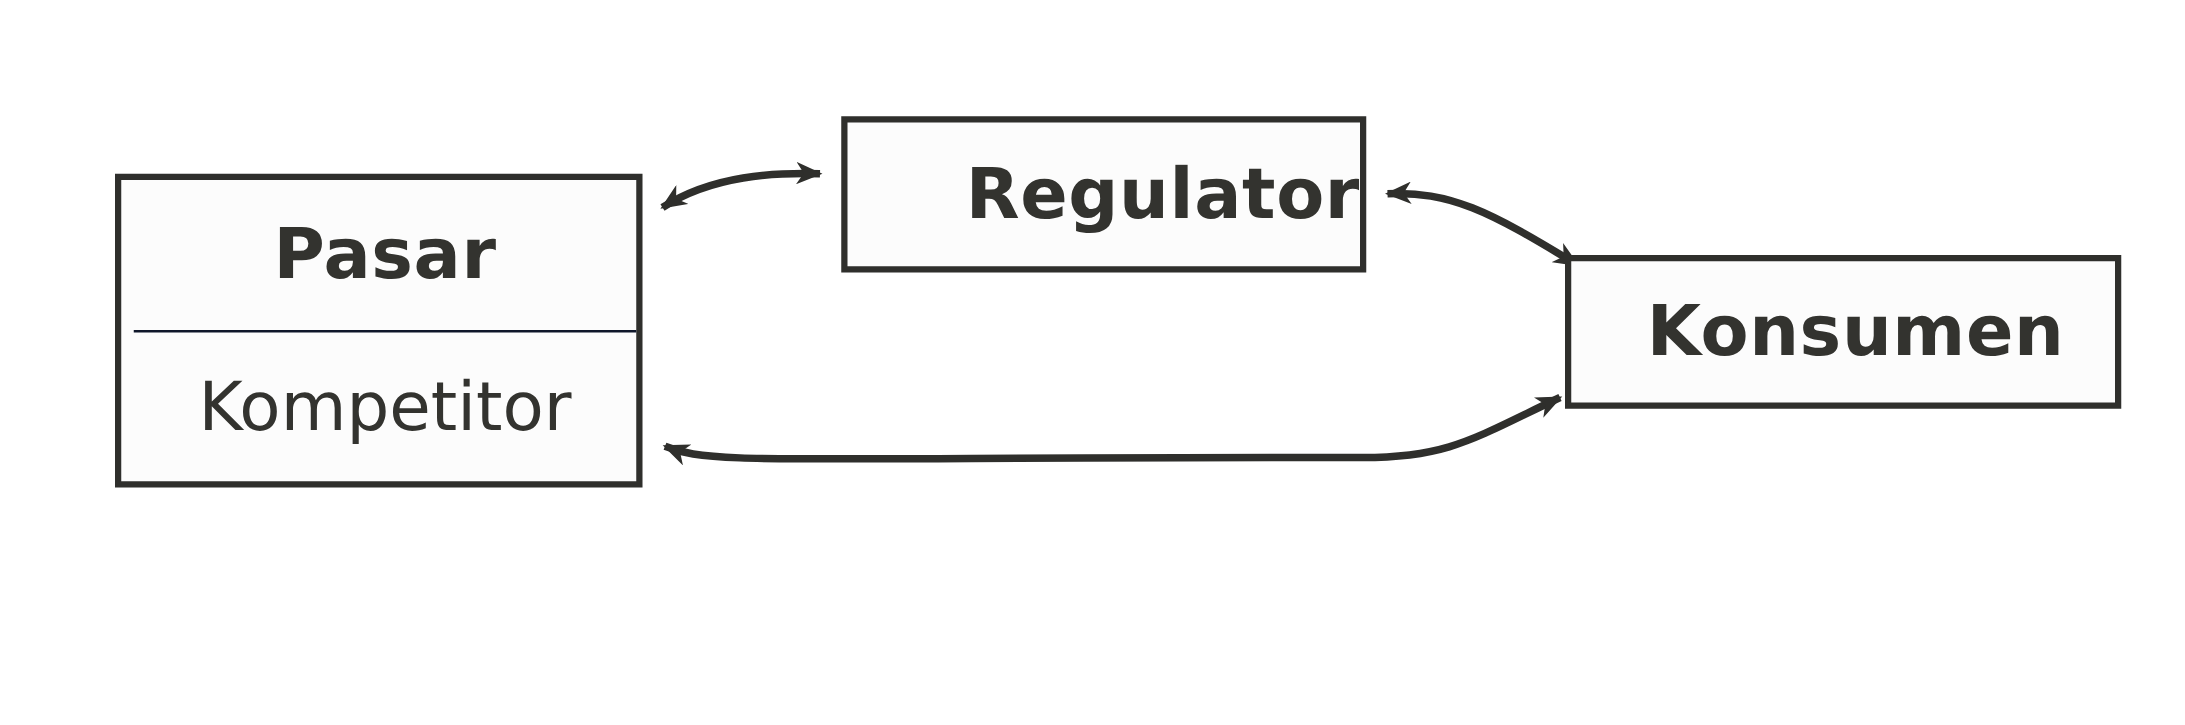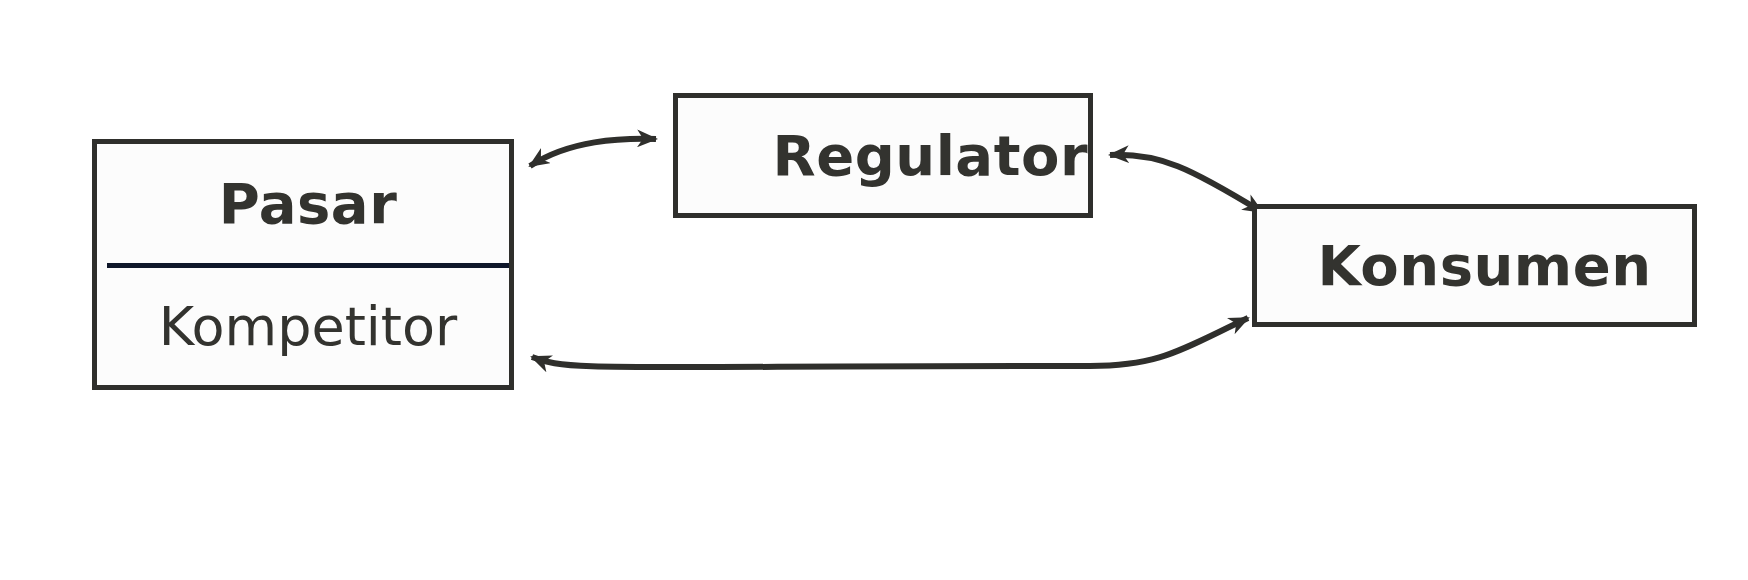--- a/index.html
+++ b/index.html
@@ -43,21 +43,21 @@
     box-sizing: border-box;
   }
   .compartment.title {
     font-weight: bold;
     font-size: 56px;
     letter-spacing: 0.5px;
   }
   .compartment.sub {
     font-weight: normal;
     font-size: 54px;
-    border-top: 5px solid #0f172a;
+    border-top: 2px solid #0f172a;
   }
   
   #node-pasar {
     left: 92px;
     top: 139px;
     width: 422px;
     height: 251px;
     padding-left: 10px;
   }
   #node-pasar .compartment.title { height: 122px; }

